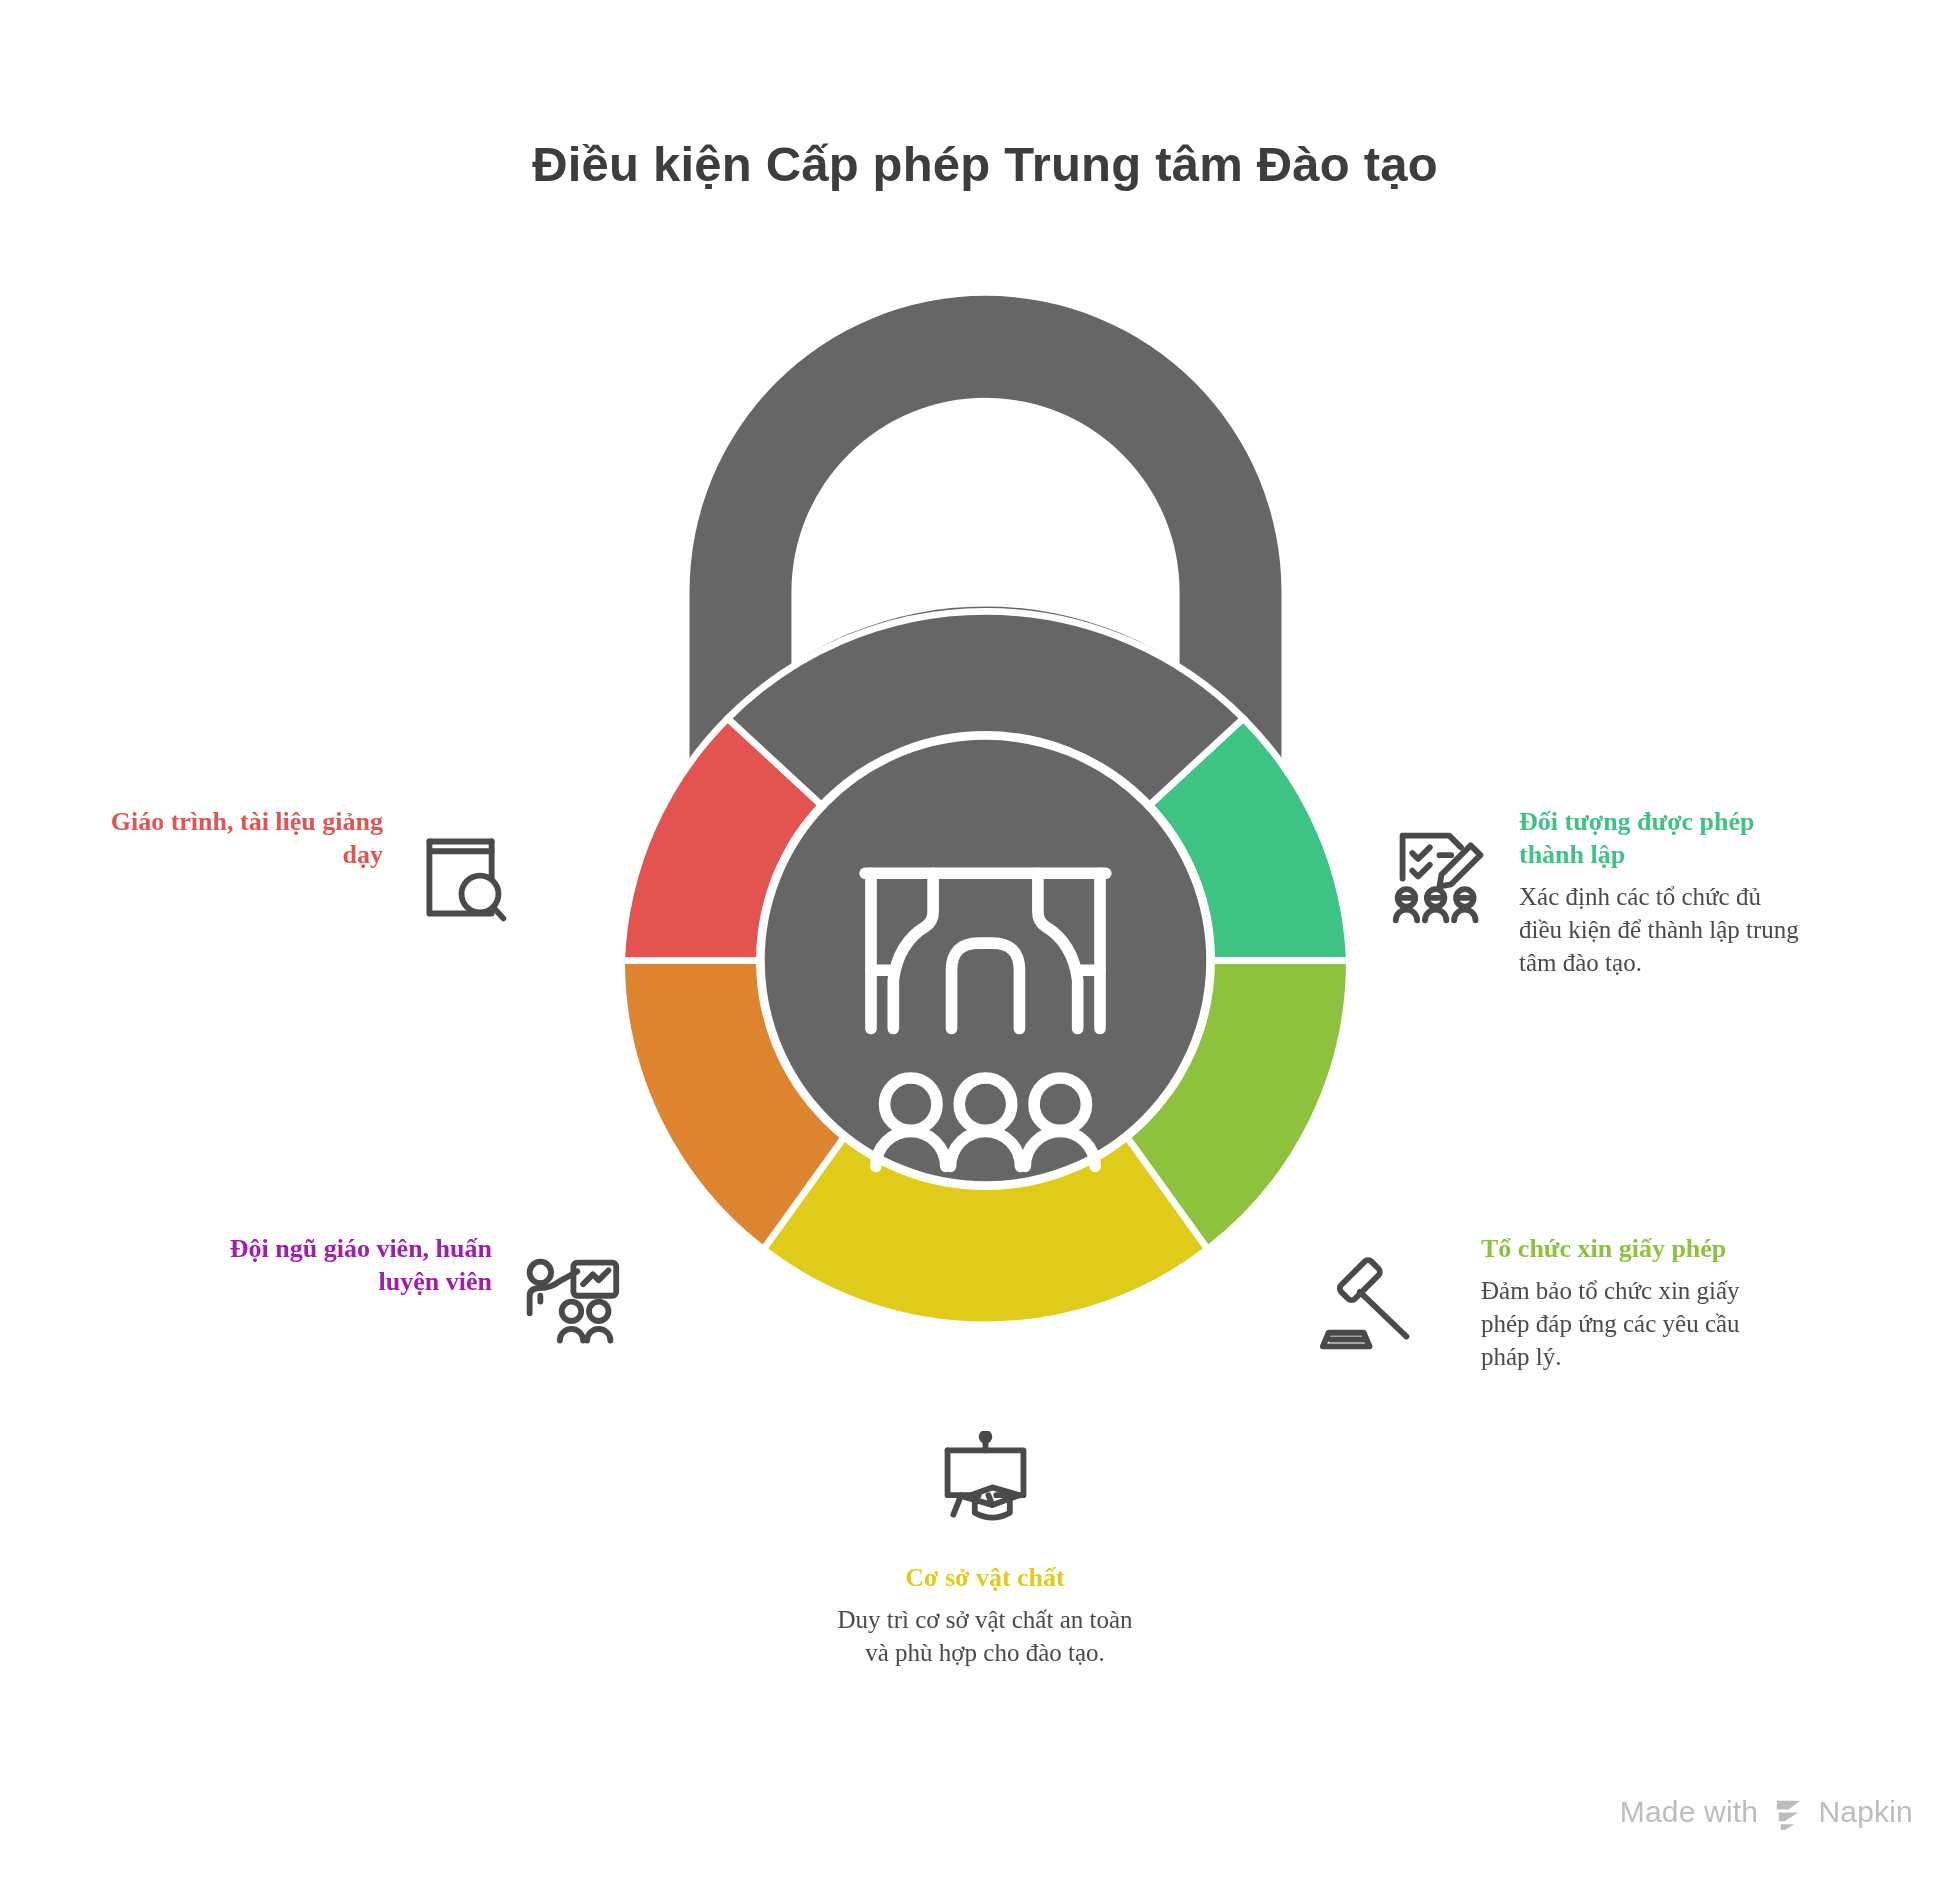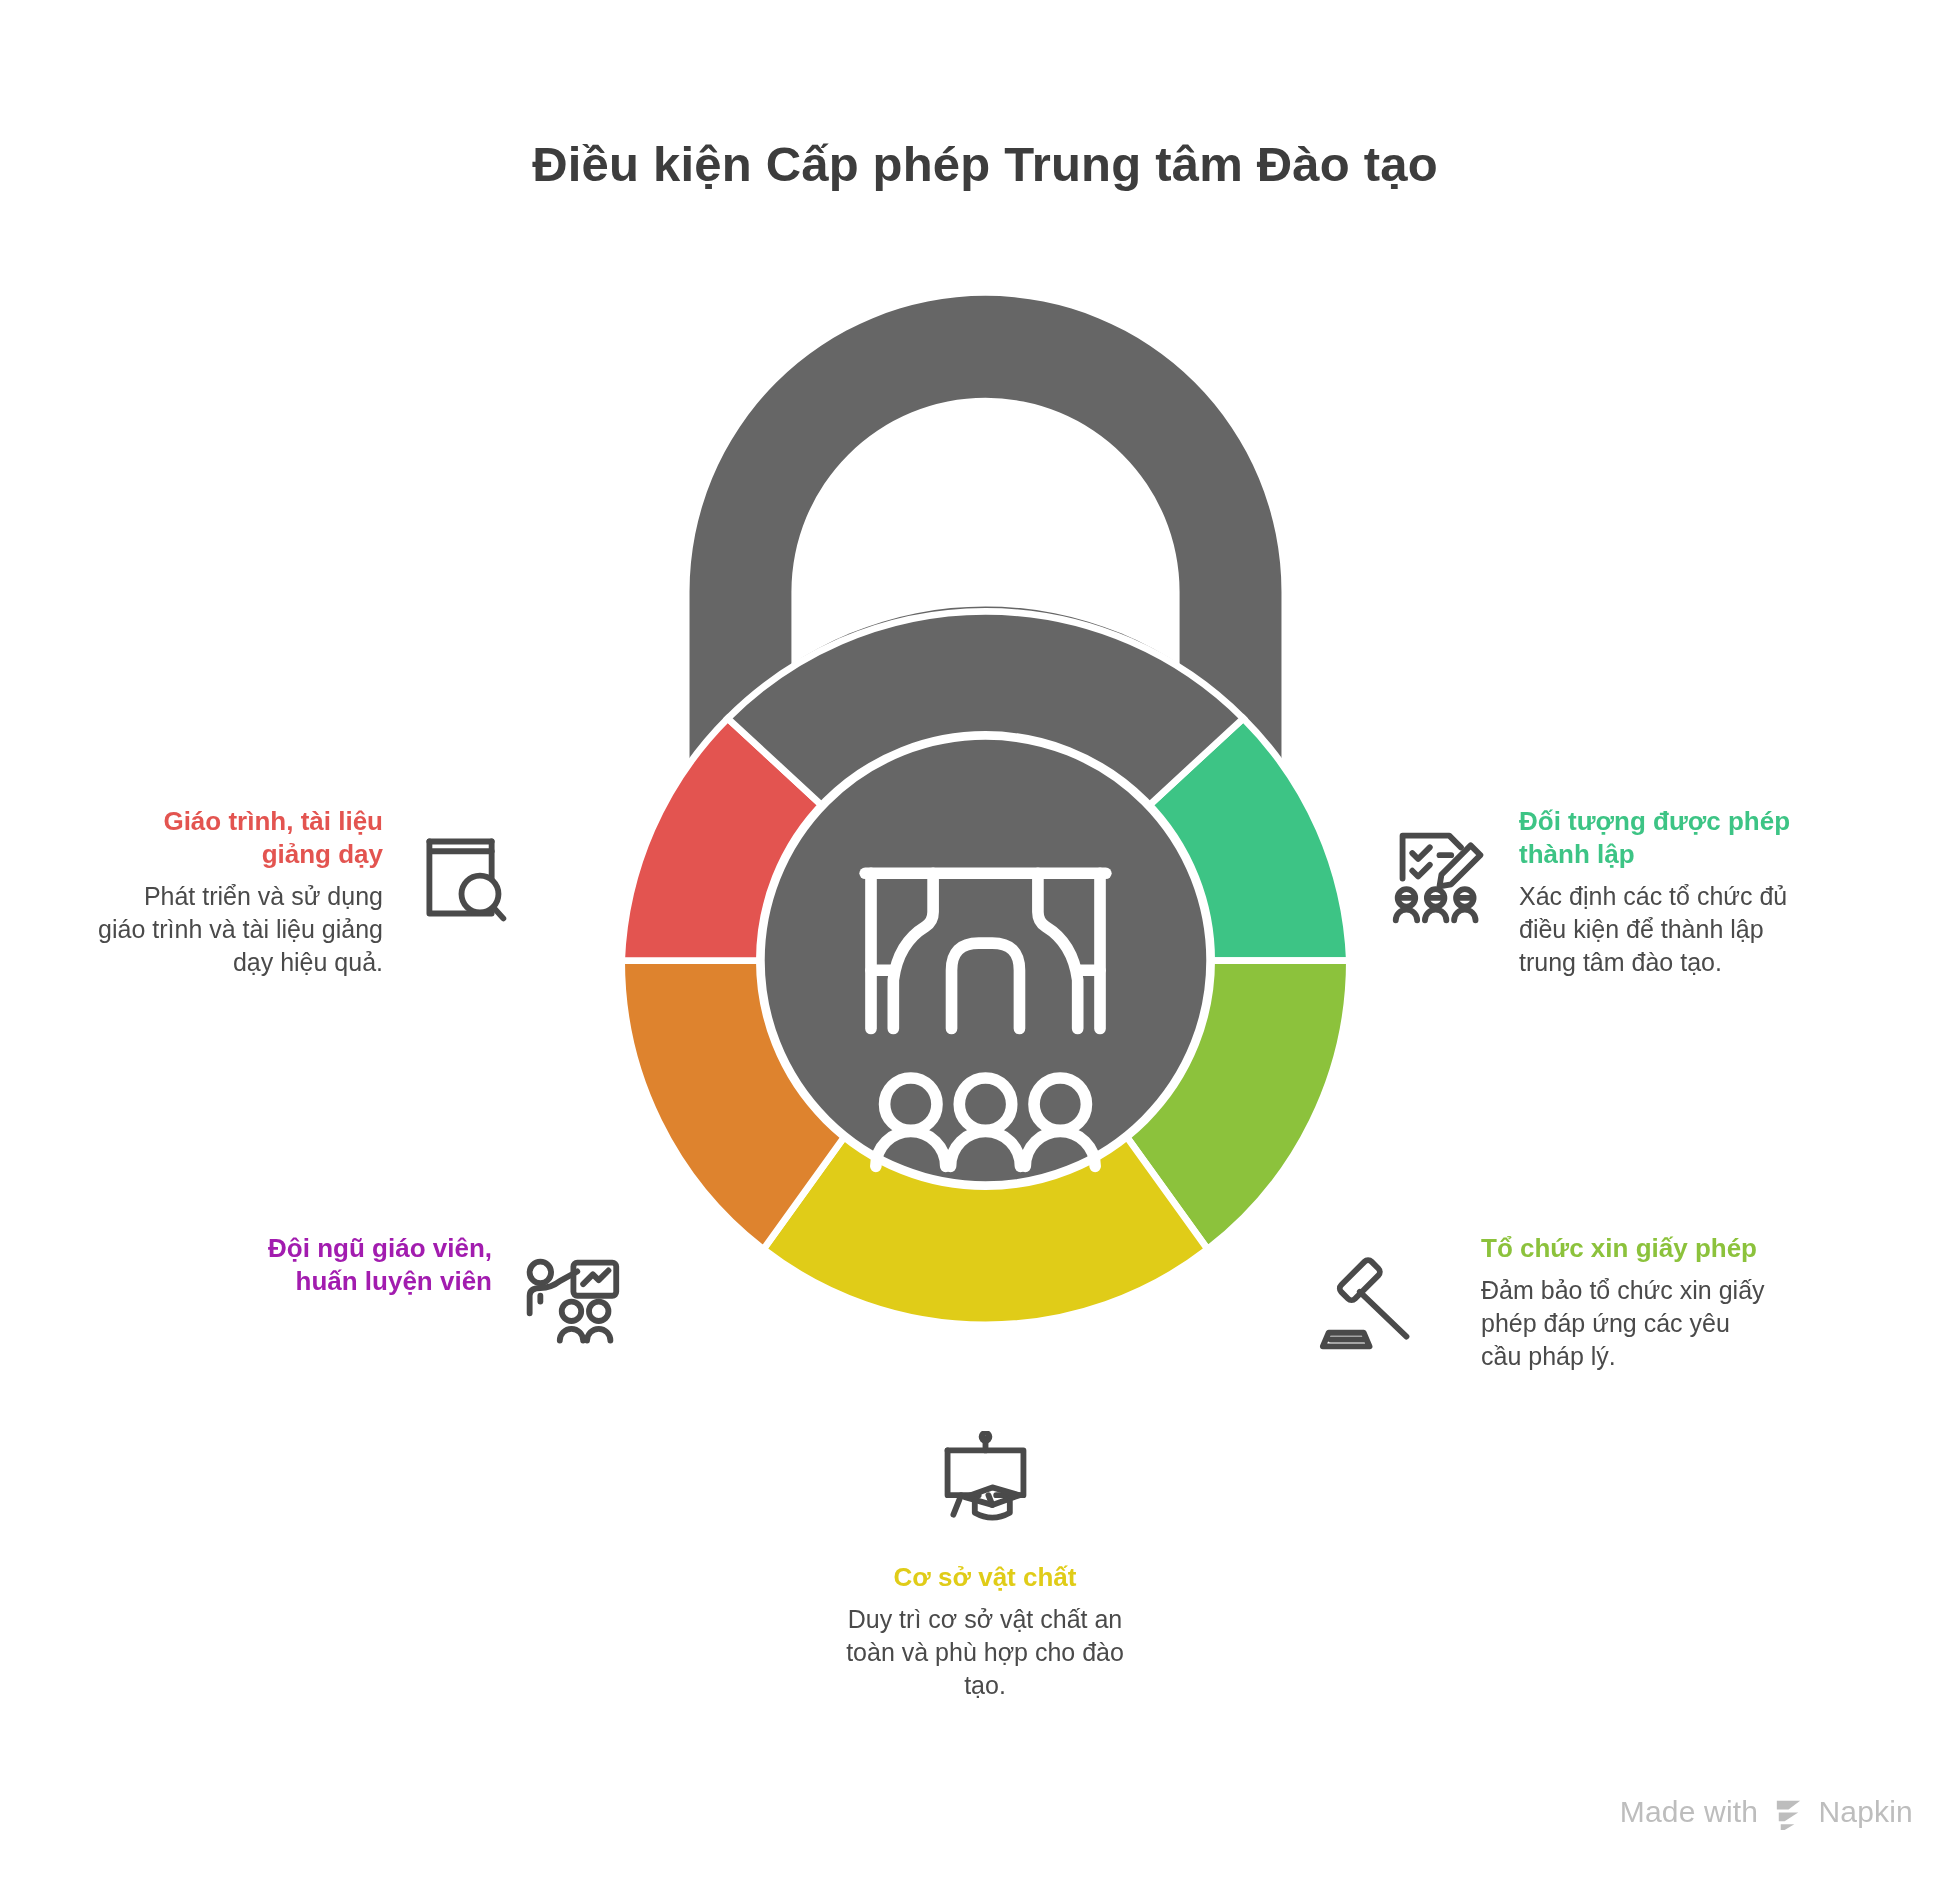--- a/index.html
+++ b/index.html
@@ -40,21 +40,21 @@
     height: 1116px;
   }
   .lock-svg { display: block; width: 951px; height: 1116px; }
 
   
   .callout {
     position: absolute;
     display: flex;
     align-items: flex-start;
   }
-  .callout .txt { width: 291px; }
+  .callout .txt { width: 291px; font-family: Liberation Serif, serif; }
   .callout.left .txt { text-align: right; }
   .callout.right .txt { text-align: left; }
   .callout.center .txt { width: 320px; text-align: center; }
 
   .c-head {
     font-size: 26px;
     font-weight: bold;
     line-height: 1.28;
     margin-bottom: 8.7px;
   }
@@ -158,21 +158,20 @@
         <path d="M 454 902 a 36 36 0 0 1 72 0"></path>
         <circle cx="567" cy="838" r="27"></circle>
         <path d="M 531 902 a 36 36 0 0 1 72 0"></path>
       </g>
     </svg>
   </div>
 
   <div class="callout left" id="callout-curriculum">
     <div class="txt">
       <div class="c-head" style="color:#E35450">Giáo trình, tài liệu giảng dạy</div>
-      <div class="c-body">Phát triển và sử dụng giáo trình và tài liệu giảng dạy hiệu quả.</div>
     </div>
     <div class="c-icon">
       <svg viewBox="0 0 110 110" fill="none" stroke="#4a4a4a" stroke-width="6" stroke-linecap="round" stroke-linejoin="round" xmlns="http://www.w3.org/2000/svg">
         <path d="M 22 18 L 22 92 L 86 92"></path>
         <path d="M 22 18 L 86 18"></path>
         <path d="M 24 28 L 86 28"></path>
         <path d="M 86 18 L 86 56"></path>
         <circle cx="74" cy="72" r="19"></circle>
         <path d="M 88 86 L 98 97"></path>
       </svg>

